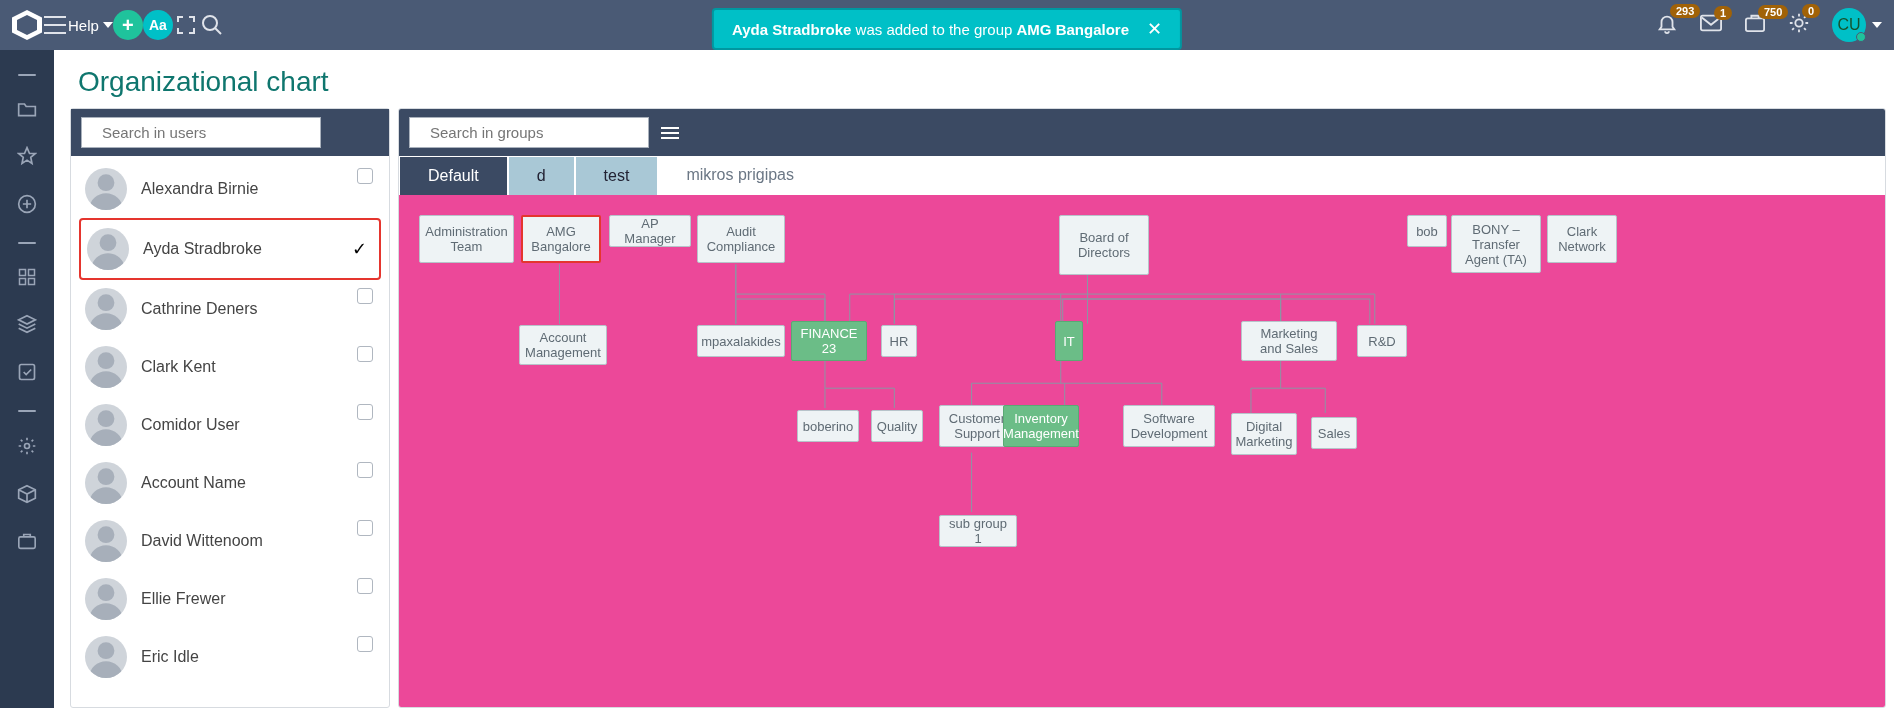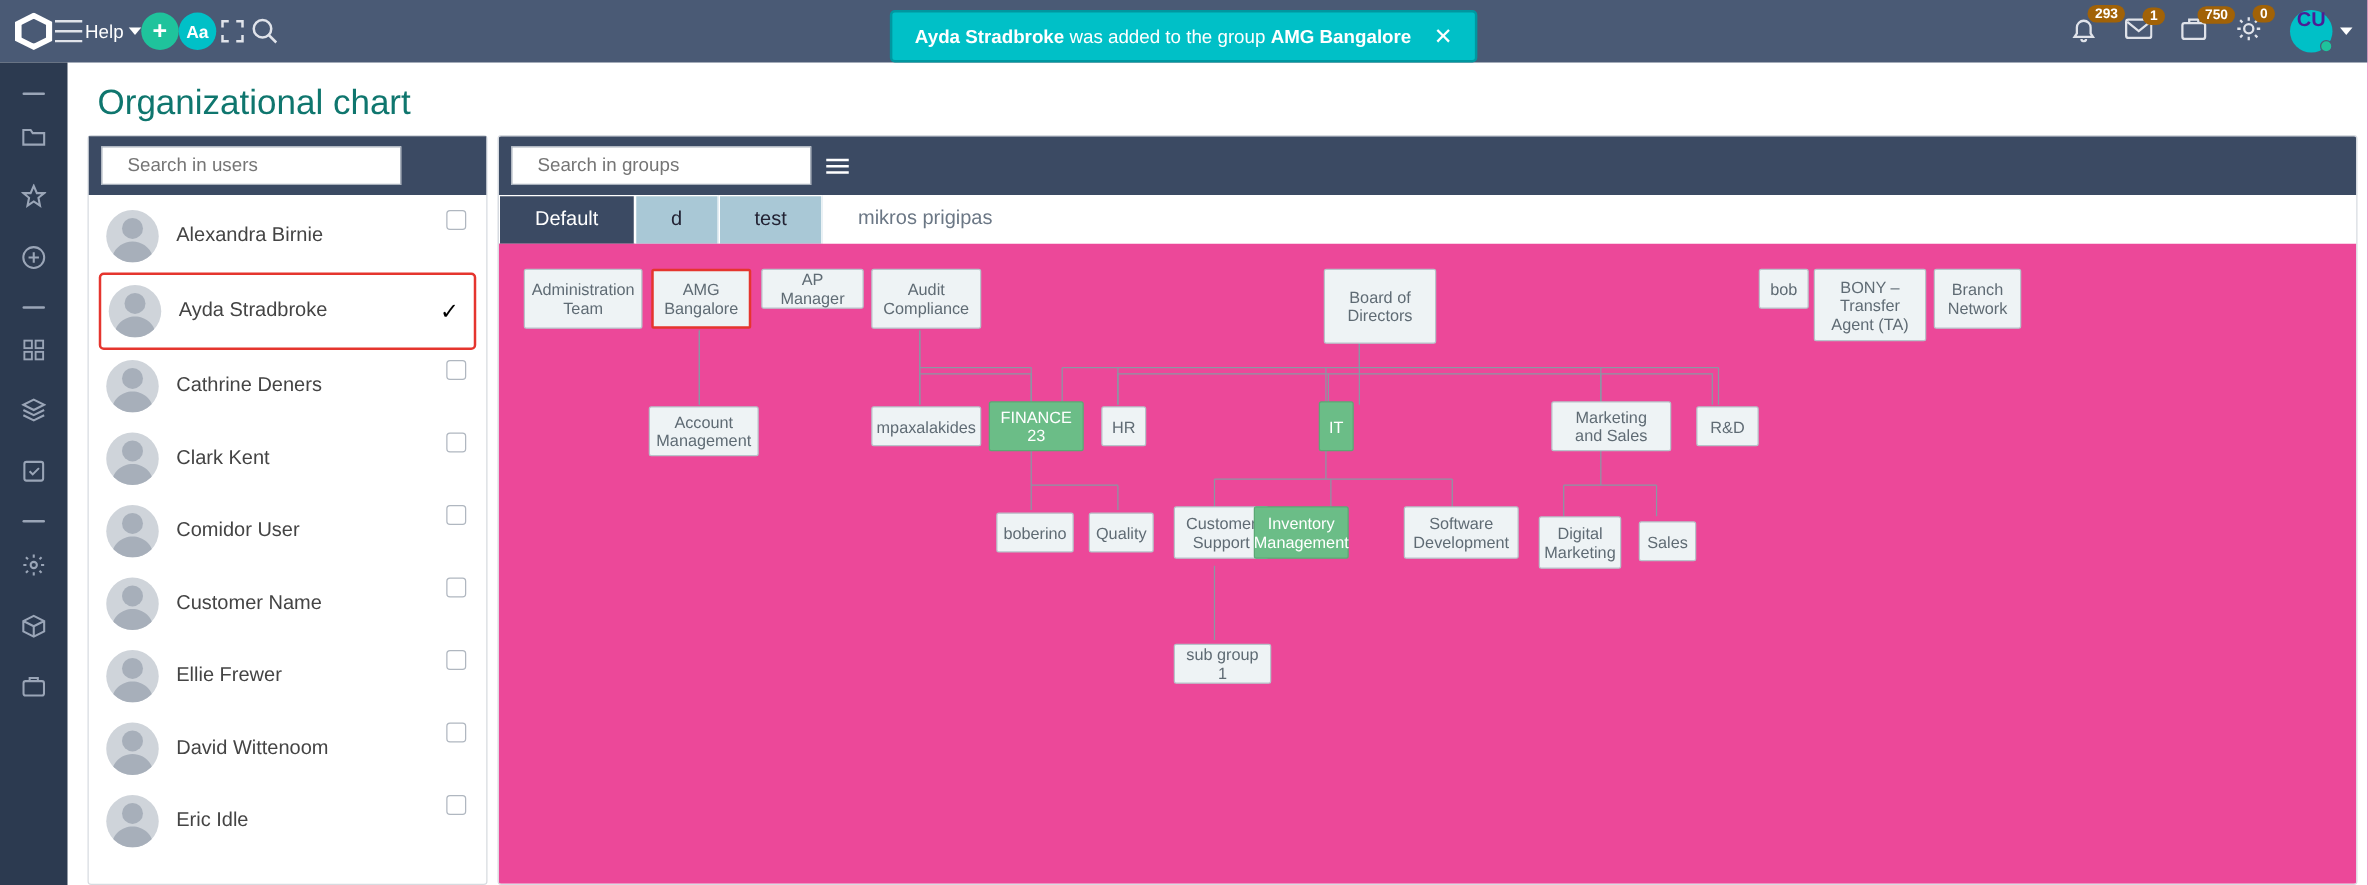--- a/index.html
+++ b/index.html
@@ -13,21 +13,21 @@
   .hamburger-icon { cursor: pointer; }
   .help { display: flex; align-items: center; gap:4px; cursor: pointer; font-size: 15px; }
   .chev-down { width:0;height:0;border-left:5px solid transparent;border-right:5px solid transparent;border-top:6px solid #fff; }
   .circle-btn { width: 30px; height: 30px; border-radius: 50%; display:flex; align-items:center; justify-content:center; cursor:pointer; color:#fff; font-size: 14px; }
   .circle-green { background: #1fc39c; font-size: 20px; font-weight: bold; }
   .circle-teal { background: #00c0c7; font-weight: bold; }
   .icon-btn { width: 26px; height: 26px; display:flex; align-items:center; justify-content:center; cursor:pointer; color: #e0e3ea; }
   .topbar .right { margin-left: auto; display:flex; align-items:center; gap: 22px; }
   .badge-wrap { position: relative; cursor: pointer; }
   .badge { position: absolute; top:-8px; left: 14px; background: #a16207; color:#fff; font-size:11px; padding:1px 6px; border-radius:10px; font-weight:600; }
-  .avatar-cu { width: 34px; height: 34px; border-radius:50%; background:#00c0c7; color:#4c1d95; display:flex; align-items:flex-start; justify-content:center; font-weight:700; position:relative; }
+  .avatar-cu { width: 34px; height: 34px; border-radius:50%; background:#00c0c7; color:#14532d; display:flex; align-items:center; justify-content:center; font-weight:400; position:relative; }
   .avatar-dot { position:absolute; bottom:0; right:0; width:10px; height:10px; background:#1fc39c; border-radius:50%; border:1px solid #4a5a75; }
 
   
   .toast { position:absolute; left:50%; transform:translateX(-50%); top:8px; background:#00c0c7; border:2px solid #0097a0; border-radius:4px; padding: 8px 18px; display:flex; align-items:center; gap:18px; color:#fff; font-size:15px; z-index: 50; }
   .toast .bold { font-weight:700; }
   .toast-close { cursor:pointer; font-size: 18px; }
 
   
   .leftnav { position:absolute; top:50px; left:0; width:54px; bottom:0; background:#2c3a50; display:flex; flex-direction:column; align-items:center; gap:24px; padding-top:24px; color:#9aa5b7; }
   .leftnav .sep { width: 18px; height: 2px; background:#9aa5b7; border-radius:1px; }
@@ -247,41 +247,41 @@
     <span class="user-name">Comidor User</span>
     <span class="user-checkbox"></span>
   </div>
           <div class="user-row">
     <div class="user-avatar">
       <svg viewBox="0 0 40 40">
                 <circle cx="20" cy="14" r="8" fill="#a7afba"></circle>
                 <path d="M4 40c0-10 8-16 16-16s16 6 16 16" fill="#a7afba"></path>
               </svg>
     </div>
-    <span class="user-name">Customer Name</span>
+    <span class="user-name">Account Name</span>
+    <span class="user-checkbox"></span>
+  </div>
+          <div class="user-row">
+    <div class="user-avatar">
+      <svg viewBox="0 0 40 40">
+                <circle cx="20" cy="14" r="8" fill="#a7afba"></circle>
+                <path d="M4 40c0-10 8-16 16-16s16 6 16 16" fill="#a7afba"></path>
+              </svg>
+    </div>
+    <span class="user-name">David Wittenoom</span>
     <span class="user-checkbox"></span>
   </div>
           <div class="user-row">
     <div class="user-avatar">
       <svg viewBox="0 0 40 40">
                 <circle cx="20" cy="14" r="8" fill="#a7afba"></circle>
                 <path d="M4 40c0-10 8-16 16-16s16 6 16 16" fill="#a7afba"></path>
               </svg>
     </div>
     <span class="user-name">Ellie Frewer</span>
-    <span class="user-checkbox"></span>
-  </div>
-          <div class="user-row">
-    <div class="user-avatar">
-      <svg viewBox="0 0 40 40">
-                <circle cx="20" cy="14" r="8" fill="#a7afba"></circle>
-                <path d="M4 40c0-10 8-16 16-16s16 6 16 16" fill="#a7afba"></path>
-              </svg>
-    </div>
-    <span class="user-name">David Wittenoom</span>
     <span class="user-checkbox"></span>
   </div>
           <div class="user-row">
     <div class="user-avatar">
       <svg viewBox="0 0 40 40">
                 <circle cx="20" cy="14" r="8" fill="#a7afba"></circle>
                 <path d="M4 40c0-10 8-16 16-16s16 6 16 16" fill="#a7afba"></path>
               </svg>
     </div>
     <span class="user-name">Eric Idle</span>
@@ -352,21 +352,21 @@
           </g>
         </svg>
 
         <div class="node" style="left:20px; top:20px; width:95px; height:48px">Administration Team</div>
         <div class="node hl" style="left:122px; top:20px; width:80px; height:48px">AMG Bangalore</div>
         <div class="node" style="left:210px; top:20px; width:82px; height:32px">AP Manager</div>
         <div class="node" style="left:298px; top:20px; width:88px; height:48px">Audit Compliance</div>
         <div class="node" style="left:660px; top:20px; width:90px; height:60px">Board of Directors</div>
         <div class="node" style="left:1008px; top:20px; width:40px; height:32px">bob</div>
         <div class="node" style="left:1052px; top:20px; width:90px; height:58px">BONY – Transfer Agent (TA)</div>
-        <div class="node" style="left:1148px; top:20px; width:70px; height:48px">Branch Network</div>
+        <div class="node" style="left:1148px; top:20px; width:70px; height:48px">Clark Network</div>
 
         <div class="node" style="left:120px; top:130px; width:88px; height:40px">Account Management</div>
         <div class="node" style="left:298px; top:130px; width:88px; height:32px">mpaxalakides</div>
         <div class="node green" style="left:392px; top:126px; width:76px; height:40px">FINANCE 23</div>
         <div class="node" style="left:482px; top:130px; width:36px; height:32px">HR</div>
         <div class="node green" style="left:656px; top:126px; width:28px; height:40px">IT</div>
         <div class="node" style="left:842px; top:126px; width:96px; height:40px">Marketing and Sales</div>
         <div class="node" style="left:958px; top:130px; width:50px; height:32px">R&amp;D</div>
 
         <div class="node" style="left:398px; top:215px; width:62px; height:32px">boberino</div>

